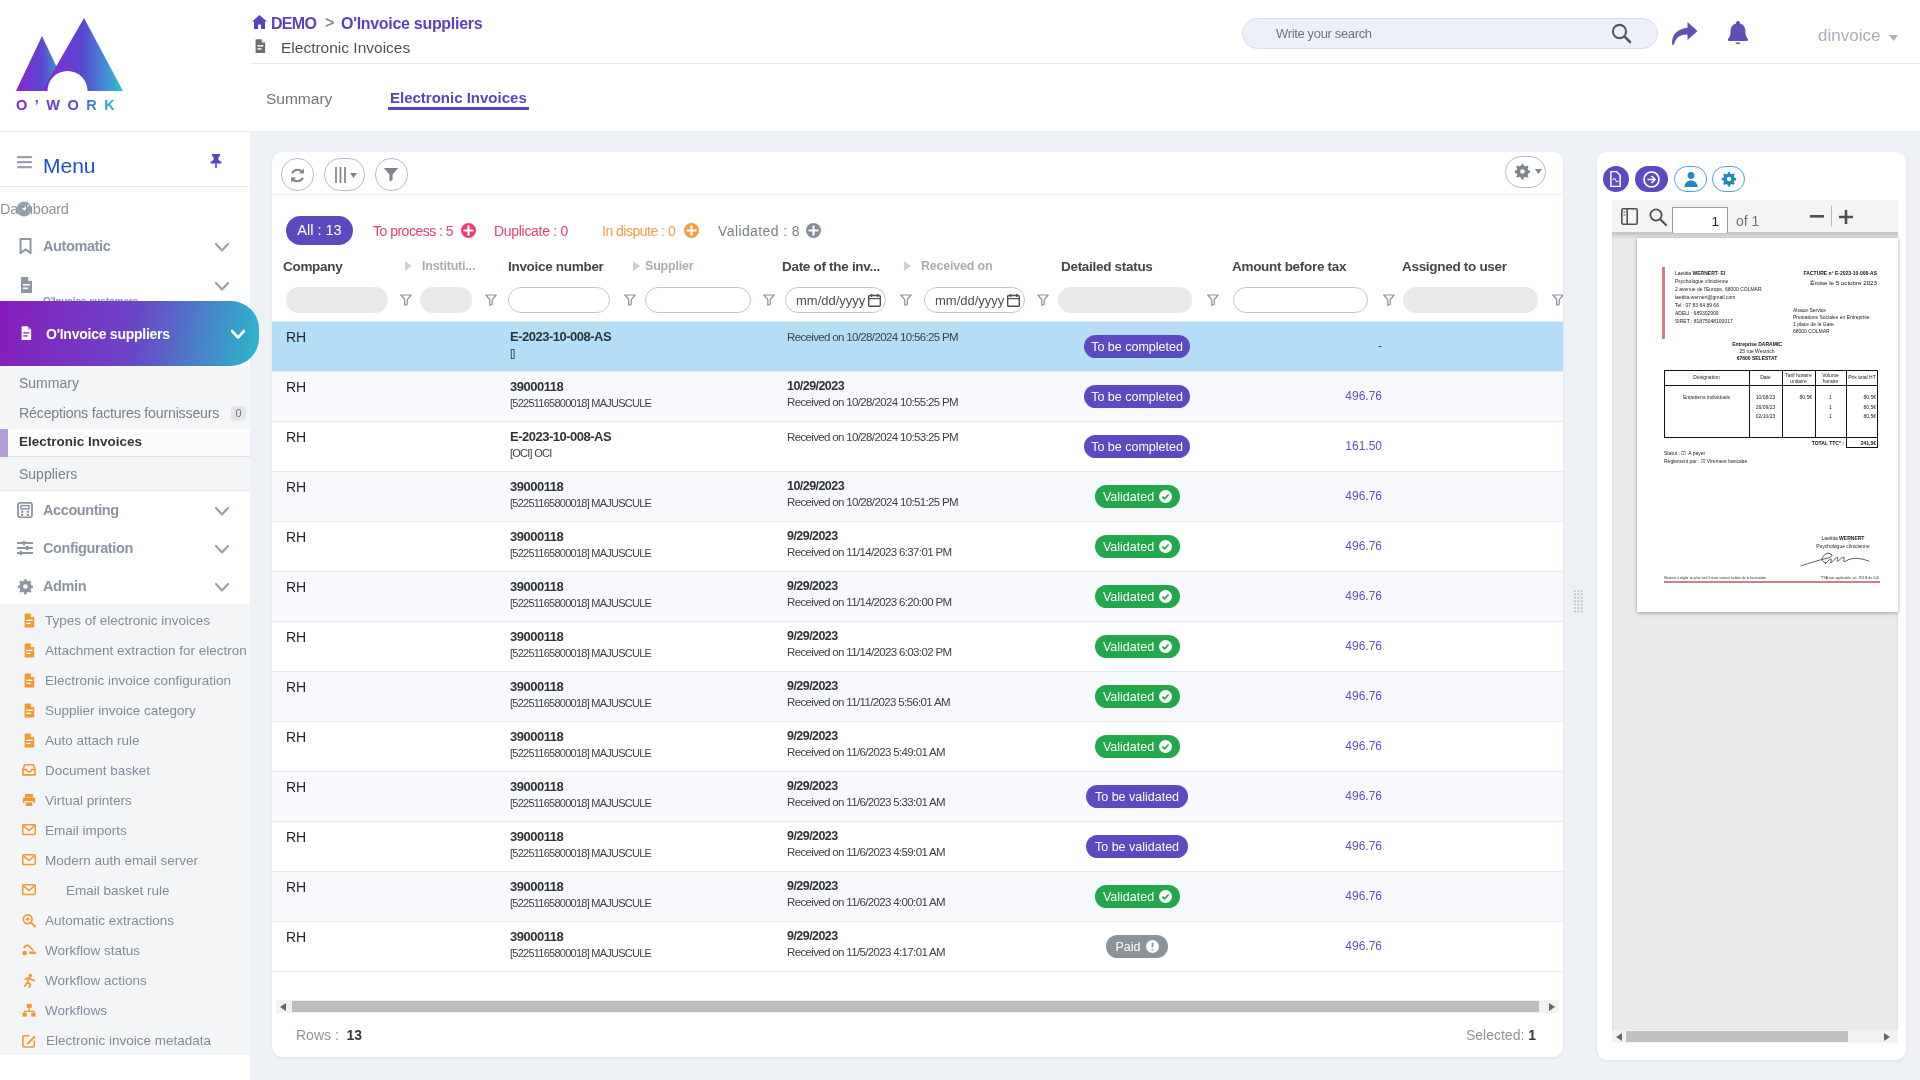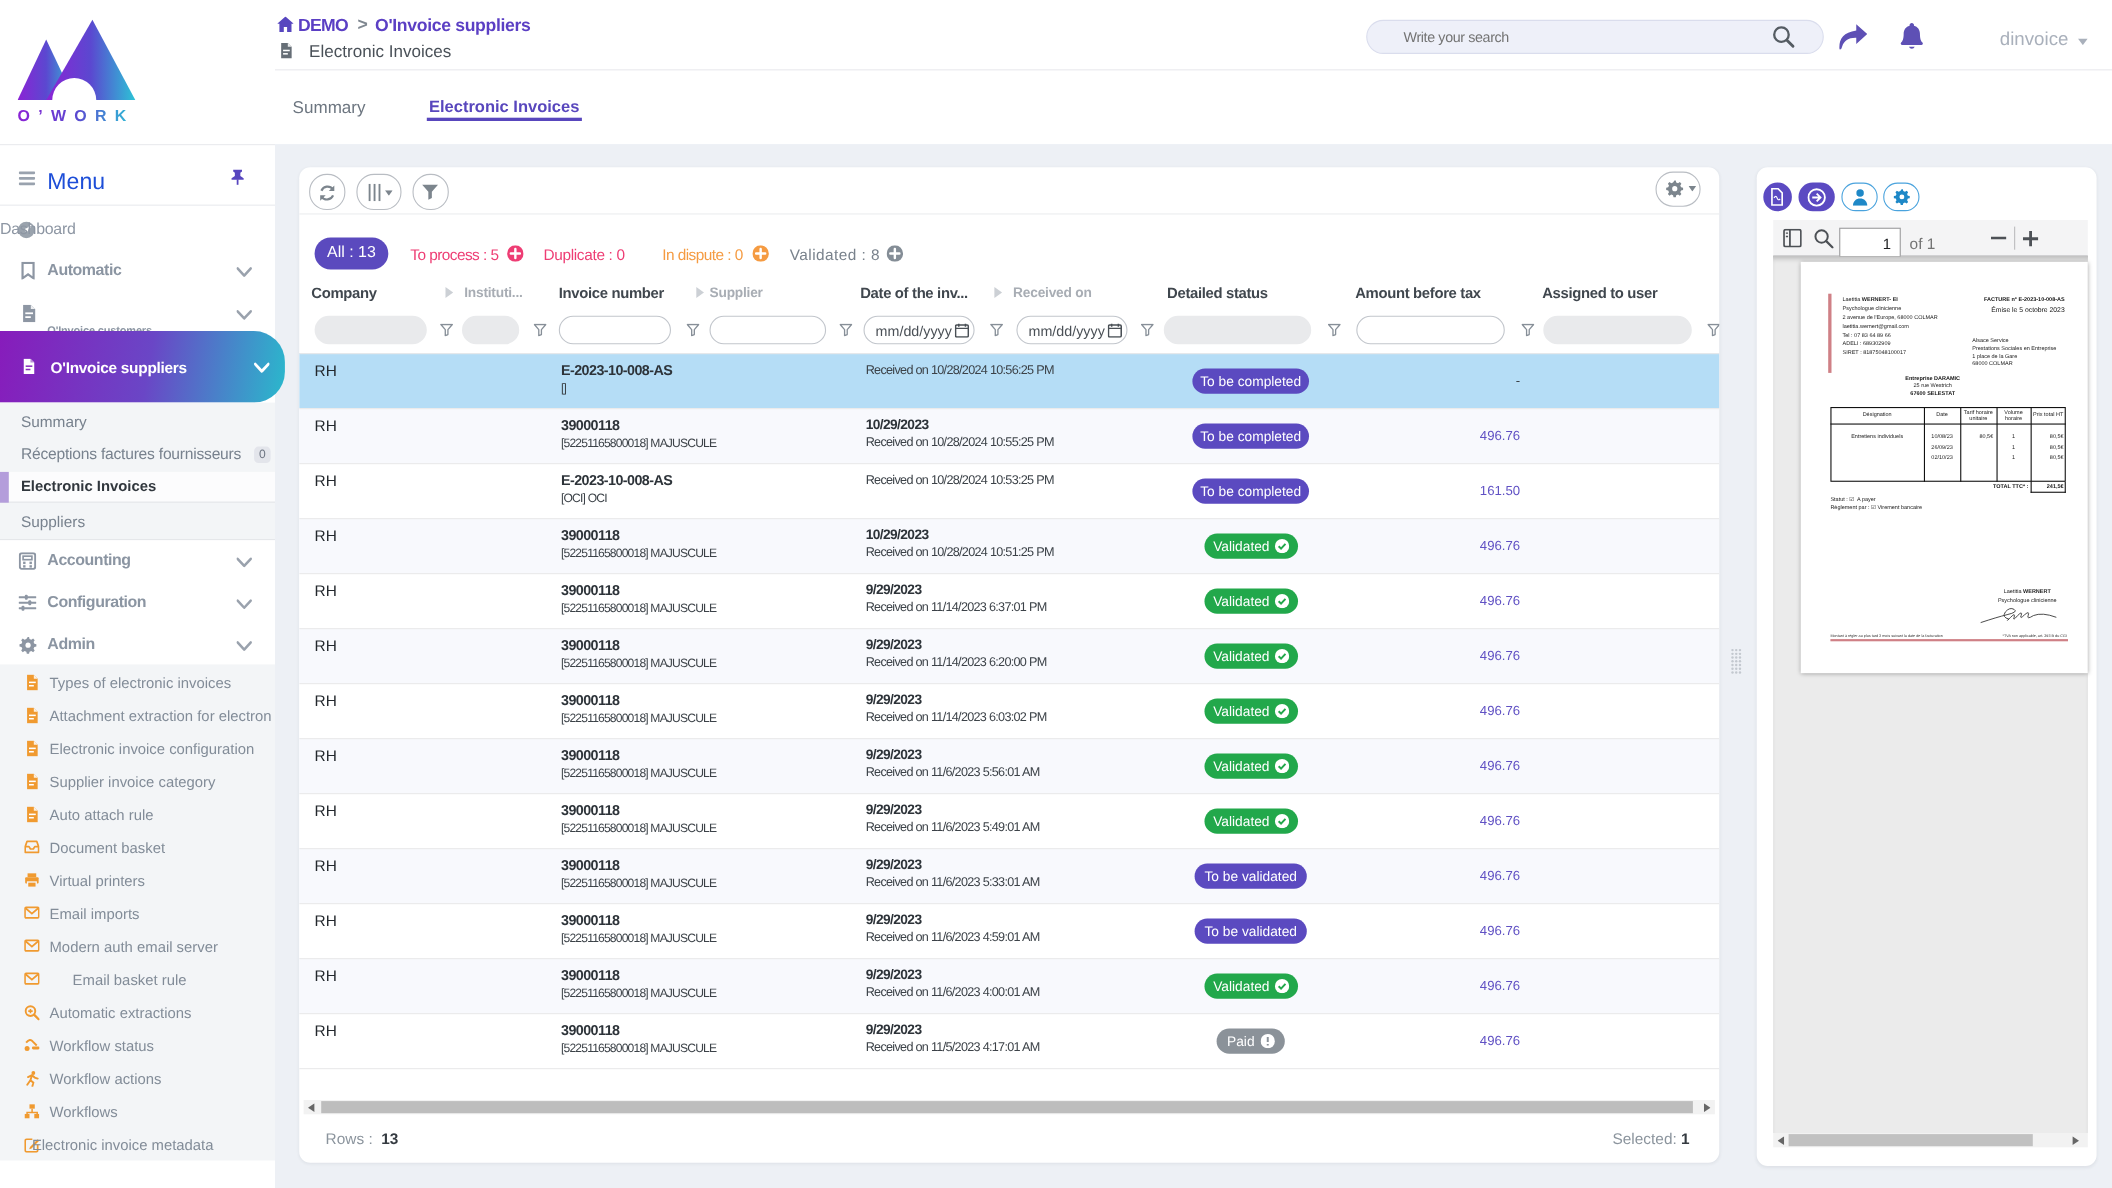--- a/index.html
+++ b/index.html
@@ -215,21 +215,21 @@
     <rect x="5.5" y="0.5" width="5.5" height="4.5" fill="#f09a30"></rect>
     <rect x="0.5" y="10.5" width="5" height="4.5" fill="#f09a30"></rect>
     <rect x="10.5" y="10.5" width="5" height="4.5" fill="#f09a30"></rect>
     <path d="M8.2 5 v3 M3 10.5 v-1.5 h10.5 v1.5 M8.2 8 v1" stroke="#f09a30" stroke-width="1.6" fill="none"></path>
   </svg>
 <div class="admitem" style="top:995px;padding-left:45px;white-space:nowrap;overflow:hidden">Workflows</div>
 <svg class="abs" style="left:22px;top:1033px" width="14" height="15" viewBox="0 0 16 16">
     <path d="M14 8 v6 a1.5 1.5 0 0 1 -1.5 1.5 h-10 a1.5 1.5 0 0 1 -1.5 -1.5 v-10 a1.5 1.5 0 0 1 1.5 -1.5 h6" fill="none" stroke="#f09a30" stroke-width="1.8"></path>
     <path d="M6 10.5 l8 -8 1.6 1.6 -8 8 -2.4.8 z" fill="#f09a30"></path>
   </svg>
-<div class="admitem" style="top:1025px;padding-left:29px;white-space:nowrap;overflow:hidden">Electronic invoice metadata</div>
+<div class="admitem" style="top:1025px;padding-left:46px;white-space:nowrap;overflow:hidden">Electronic invoice metadata</div>
 <div class="abs" style="left:250px;top:0;width:1670px;height:131px;background:#fff"></div>
 <div class="abs" style="left:250px;top:63px;width:1670px;height:1px;background:#e8e9ed"></div>
 <svg class="abs" style="left:252px;top:15px" width="15" height="14" viewBox="0 0 15 14">
     <path d="M7.5 0 L15 6.5 h-2 V14 h-4 v-4.5 h-3 V14 h-4 V6.5 h-2 z" fill="#5746bf"></path>
   </svg>
 <div class="abs" style="left:271px;top:15px;font-size:16px;letter-spacing:-0.7px;font-weight:bold;color:#5b3fc4">DEMO</div>
 <div class="abs" style="left:325px;top:14px;font-size:16px;font-weight:bold;color:#7f8790">&gt;</div>
 <div class="abs" style="left:341px;top:15px;font-size:16px;letter-spacing:-0.3px;font-weight:bold;color:#5b3fc4">O'Invoice suppliers</div>
 <svg class="abs" style="left:253px;top:39px" width="13" height="15" viewBox="0 0 15 17">
     <path d="M3 0 h7 l4 4 v12 h-11 z" fill="#666e76"></path>
@@ -441,21 +441,21 @@
           <circle cx="6.5" cy="6.5" r="6.5" fill="#fff"></circle>
           <path d="M3.4 6.6 l2.2 2.2 4-4.3" stroke="#22a84b" stroke-width="1.8" fill="none"></path>
         </svg></div>
       <div class="amt">496.76</div>
     </div>
     <div class="row" style="top:519px;background:#f8f9fd">
       <div class="rh">RH</div>
       <div class="inv1">39000118</div>
       <div class="inv2">[52251165800018] MAJUSCULE</div>
       <div class="dt1">9/29/2023</div>
-      <div class="dt2" style="top:24px">Received on 11/6/2023 5:56:01 AM</div>
+      <div class="dt2" style="top:24px">Received on 11/11/2023 5:56:01 AM</div>
       <div class="chip" style="left:823px;width:85px;background:#22a84b">Validated<svg width="13" height="13" viewBox="0 0 13 13" style="margin-left:5px">
           <circle cx="6.5" cy="6.5" r="6.5" fill="#fff"></circle>
           <path d="M3.4 6.6 l2.2 2.2 4-4.3" stroke="#22a84b" stroke-width="1.8" fill="none"></path>
         </svg></div>
       <div class="amt">496.76</div>
     </div>
     <div class="row" style="top:569px;background:#ffffff">
       <div class="rh">RH</div>
       <div class="inv1">39000118</div>
       <div class="inv2">[52251165800018] MAJUSCULE</div>

